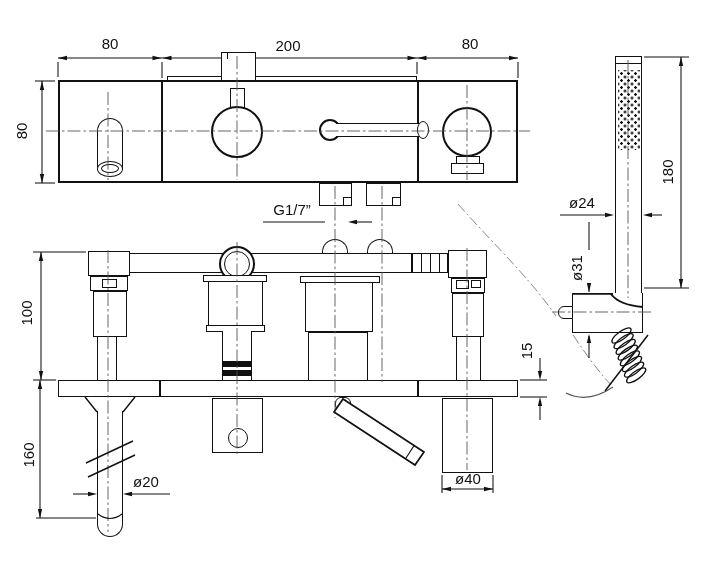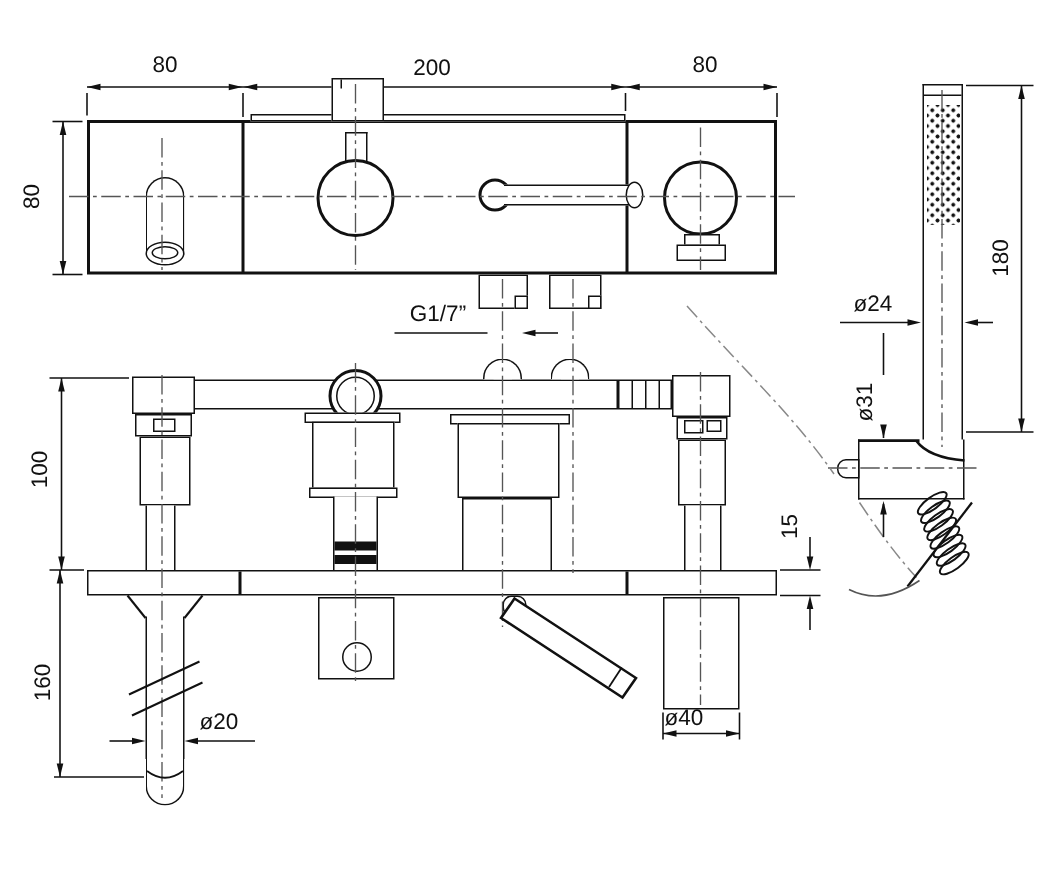--- a/index.html
+++ b/index.html
@@ -235,19 +235,19 @@
   </svg>
 
   <div class="a t" style="left:95px;top:36px;width:30px;">80</div>
   <div class="a t" style="left:270px;top:38px;width:36px;">200</div>
   <div class="a t" style="left:455px;top:36px;width:30px;">80</div>
   <div class="a t r" style="left:7px;top:123px;width:30px;height:16px;">80</div>
   <div class="a t r" style="left:11px;top:305px;width:32px;height:16px;">100</div>
   <div class="a t r" style="left:13px;top:447px;width:32px;height:16px;">160</div>
   <div class="a t r" style="left:512px;top:343px;width:30px;height:16px;">15</div>
   <div class="a t" style="left:126px;top:474px;width:40px;">ø20</div>
-  <div class="a t" style="left:436px;top:471px;width:40px;">ø40</div>
+  <div class="a t" style="left:448px;top:471px;width:40px;">ø40</div>
   <div class="a t" style="left:260px;top:202px;width:64px;">G1/7”</div>
   <div class="a t r" style="left:651px;top:164px;width:34px;height:16px;">180</div>
   <div class="a t" style="left:560px;top:195px;width:44px;">ø24</div>
   <div class="a t r" style="left:555px;top:260px;width:44px;height:16px;">ø31</div>
 
 </div>
 
 </body></html>

